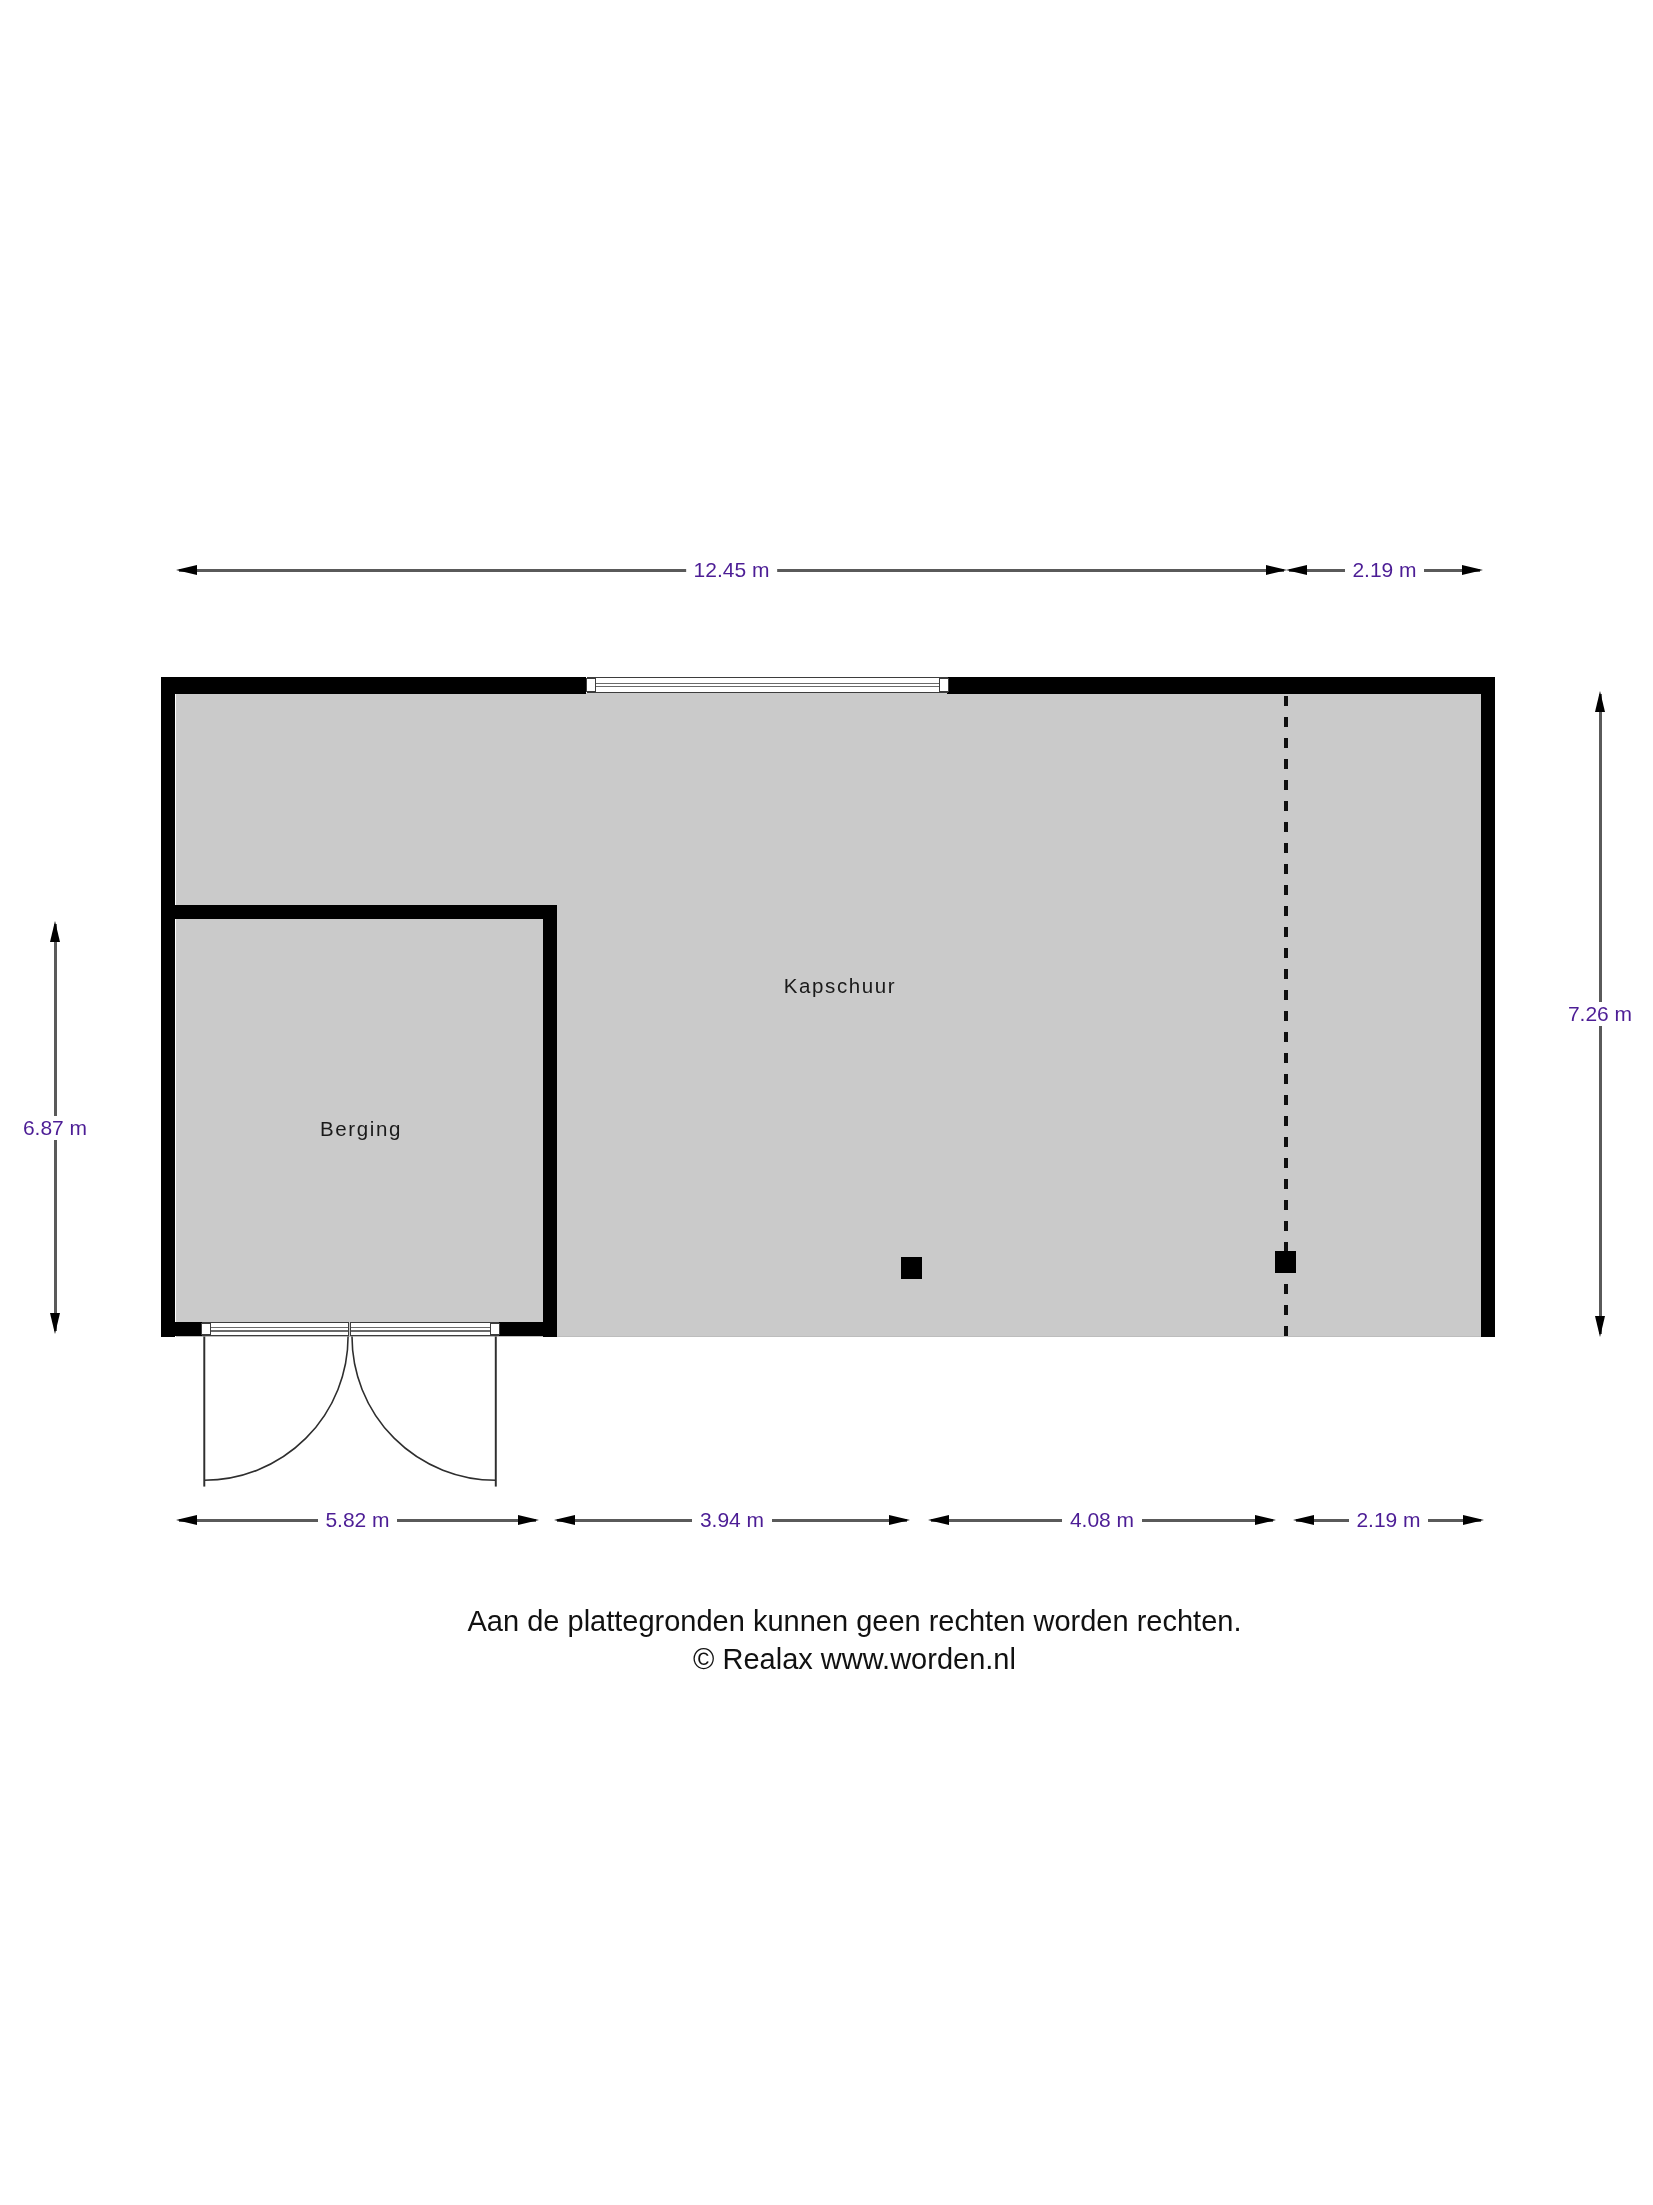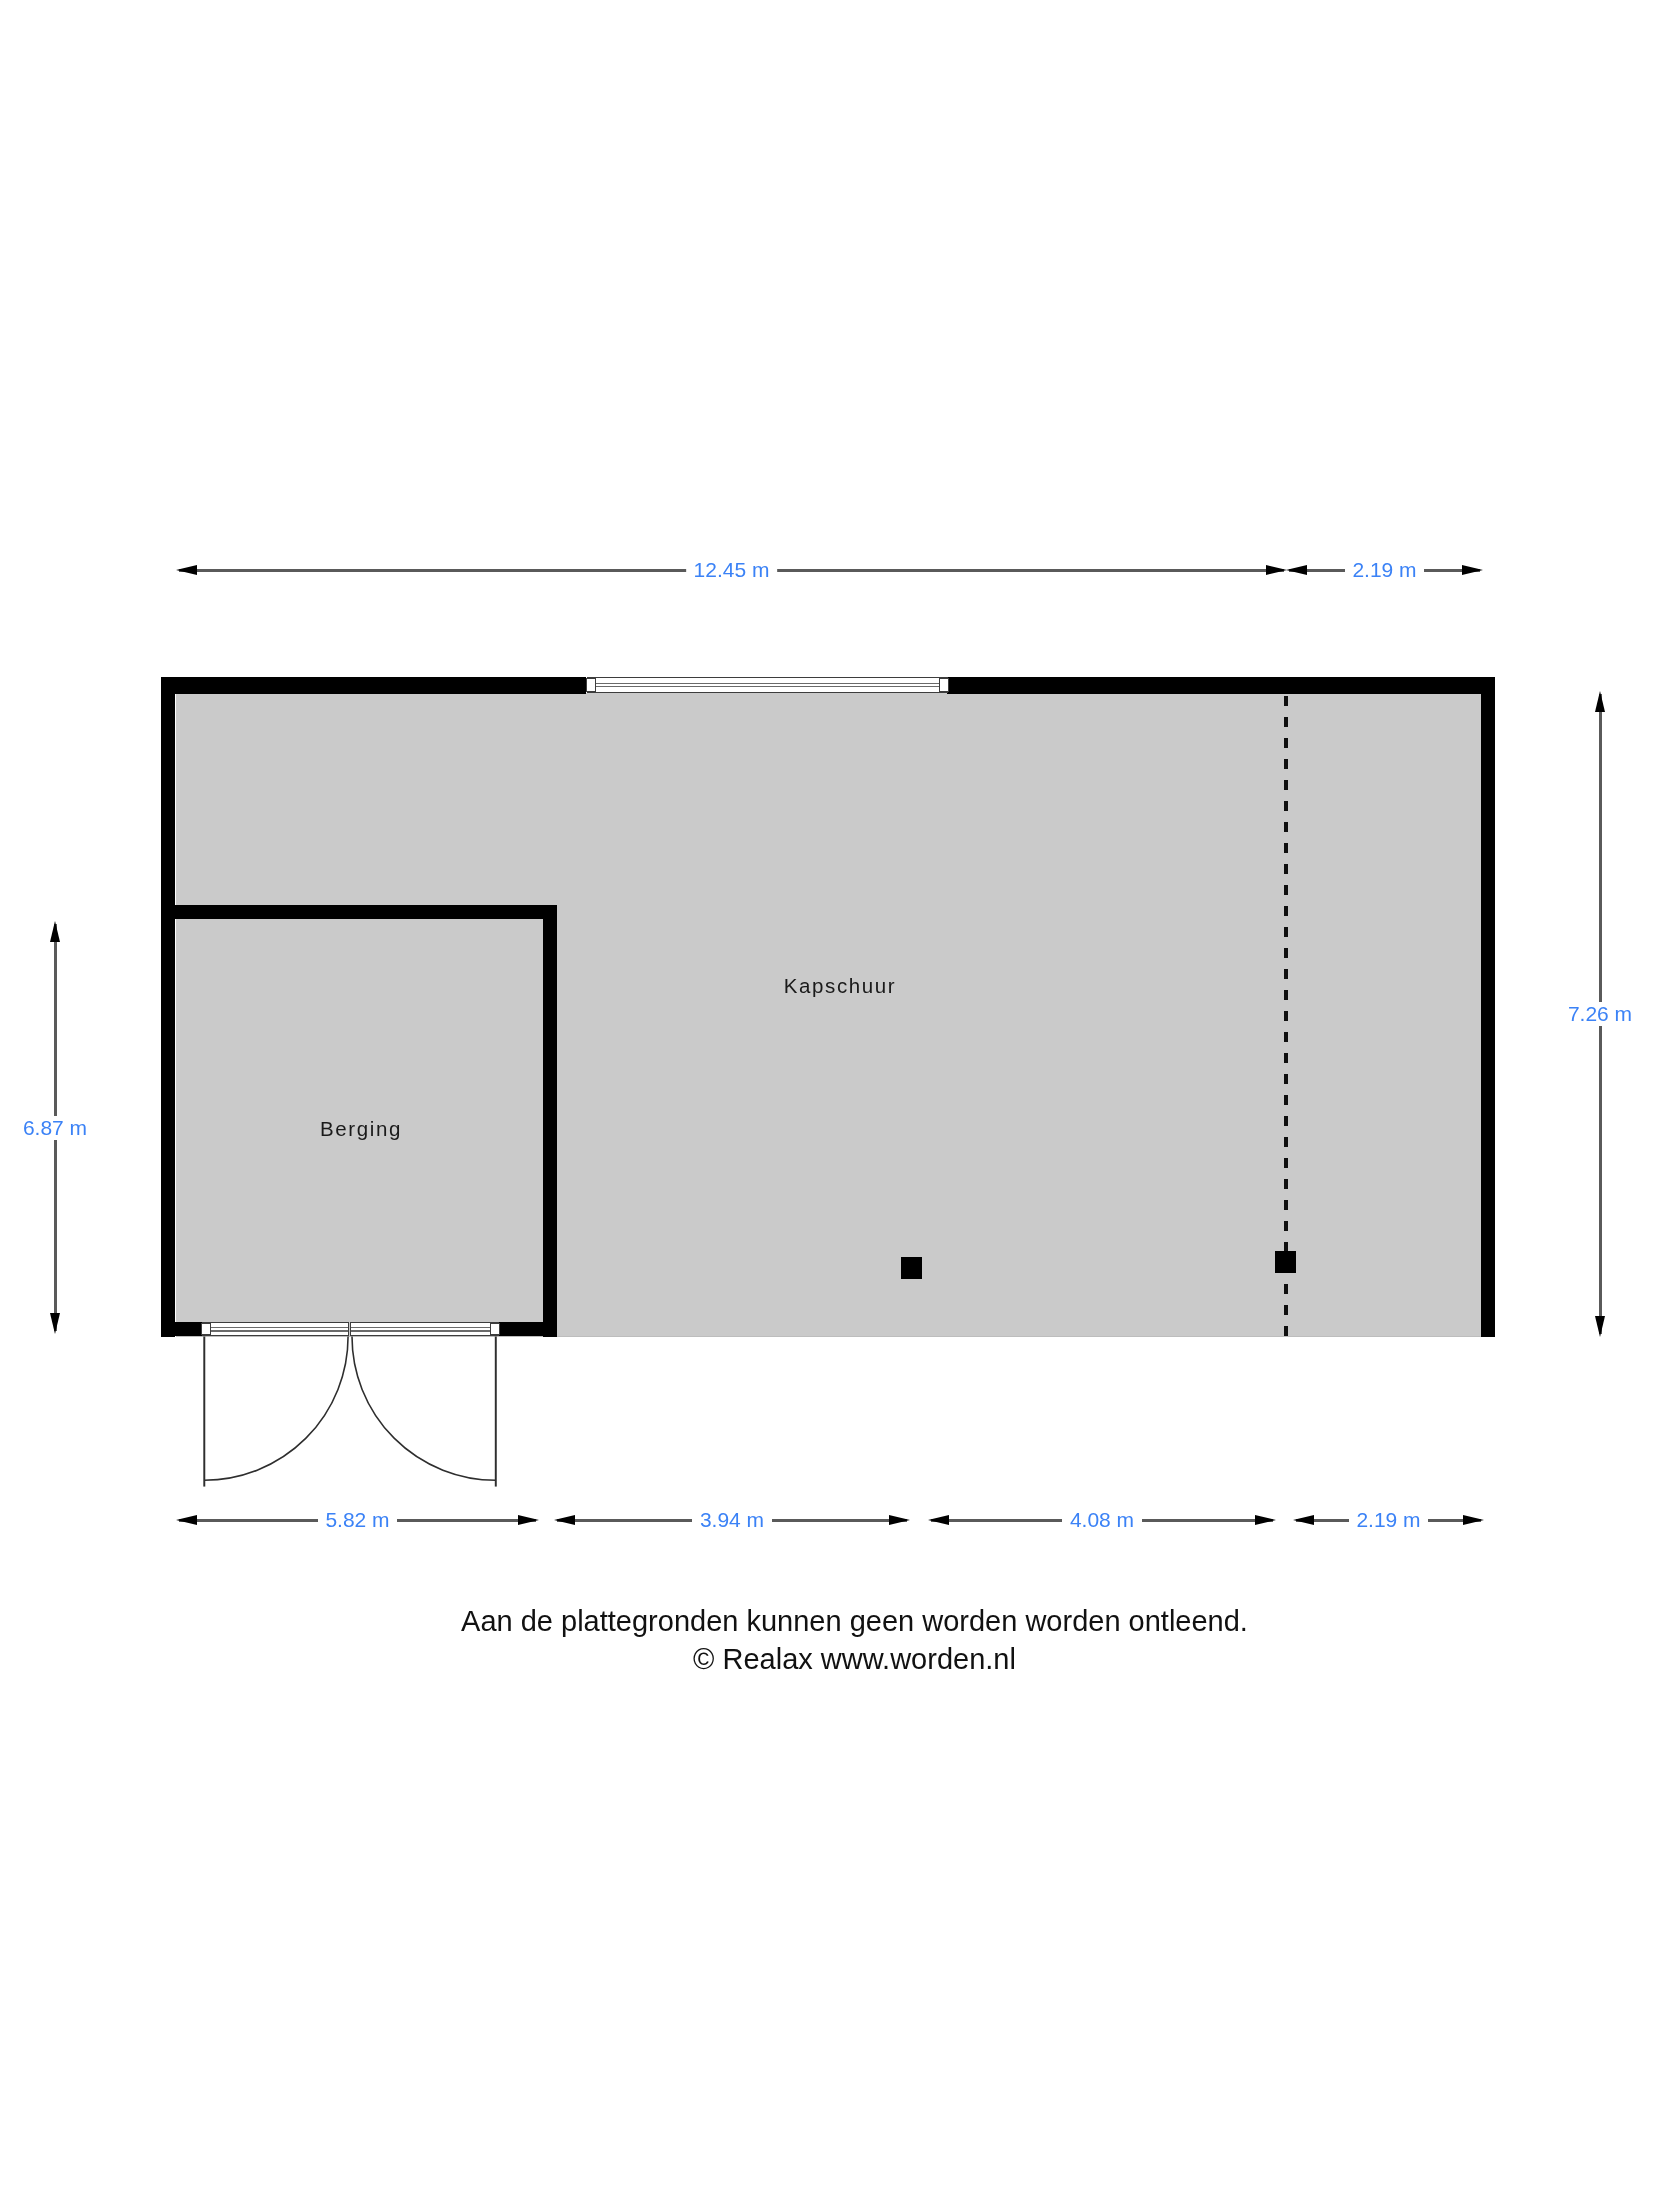--- a/index.html
+++ b/index.html
@@ -20,21 +20,21 @@
   .hdim{height:22px;}
   .hdim .line{position:absolute;left:3.2px;right:3.2px;top:10.2px;height:2.4px;background:#5a5a5a;}
   .vdim{width:22px;}
   .vdim .line{position:absolute;top:3.2px;bottom:3.2px;left:10.2px;width:2.4px;background:#5a5a5a;}
   .ah{position:absolute;width:0;height:0;}
   .ah.l{left:0;top:5.5px;border-top:5.5px solid transparent;border-bottom:5.5px solid transparent;border-right:21px solid #000;}
   .ah.r{right:0;top:5.5px;border-top:5.5px solid transparent;border-bottom:5.5px solid transparent;border-left:21px solid #000;}
   .ah.u{top:0;left:5.5px;border-left:5.5px solid transparent;border-right:5.5px solid transparent;border-bottom:21px solid #000;}
   .ah.d{bottom:0;left:5.5px;border-left:5.5px solid transparent;border-right:5.5px solid transparent;border-top:21px solid #000;}
   .dlbl{position:absolute;left:50%;top:50%;transform:translate(-50%,-50%);background:#ffffff;
-        padding:0 7.9px;font-size:21px;white-space:nowrap;color:#3b82f6;}
+        padding:0 7.9px;font-size:21px;white-space:nowrap;color:#4c1d95;}
   
   .room-lbl{transform:translate(-50%,-50%);font-size:20.5px;letter-spacing:1.6px;color:#1a1a1a;white-space:nowrap;}
   
   .footer{left:55px;width:1599px;top:1602px;text-align:center;font-size:29px;line-height:38px;color:#111;}
   svg{display:block;}
 </style>
 </head>
 <body>
 
 <div class="canvas">
@@ -129,18 +129,18 @@
     <span class="dlbl">4.08 m</span>
   </div>
   <div class="abs hdim" style="left:1293px;top:1509px;width:191px;">
     <span class="line"></span>
     <span class="ah l"></span>
     <span class="ah r"></span>
     <span class="dlbl">2.19 m</span>
   </div>
 
   <div class="abs footer">
-    <div>Aan de plattegronden kunnen geen worden worden ontleend.</div>
+    <div>Aan de plattegronden kunnen geen rechten worden rechten.</div>
     <div>© Realax www.worden.nl</div>
   </div>
 
 </div>
 
 
 </body></html>

